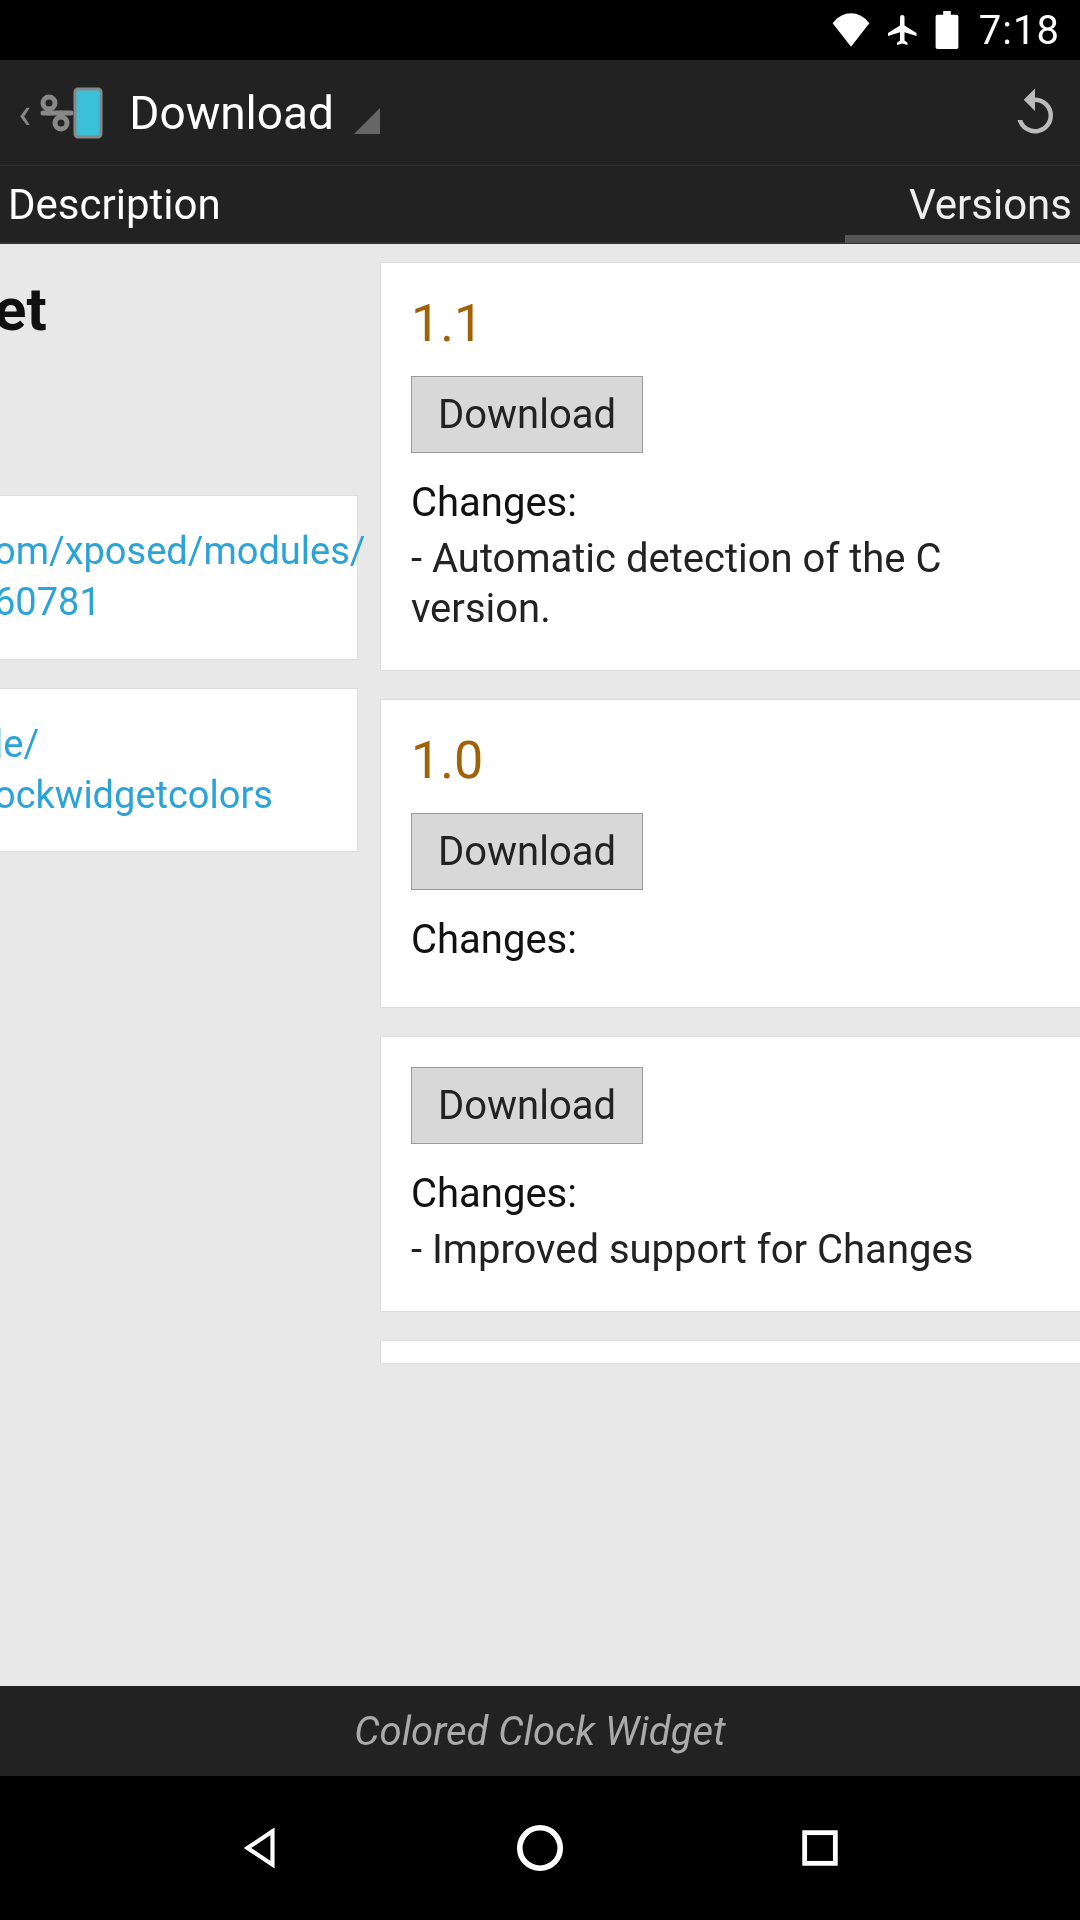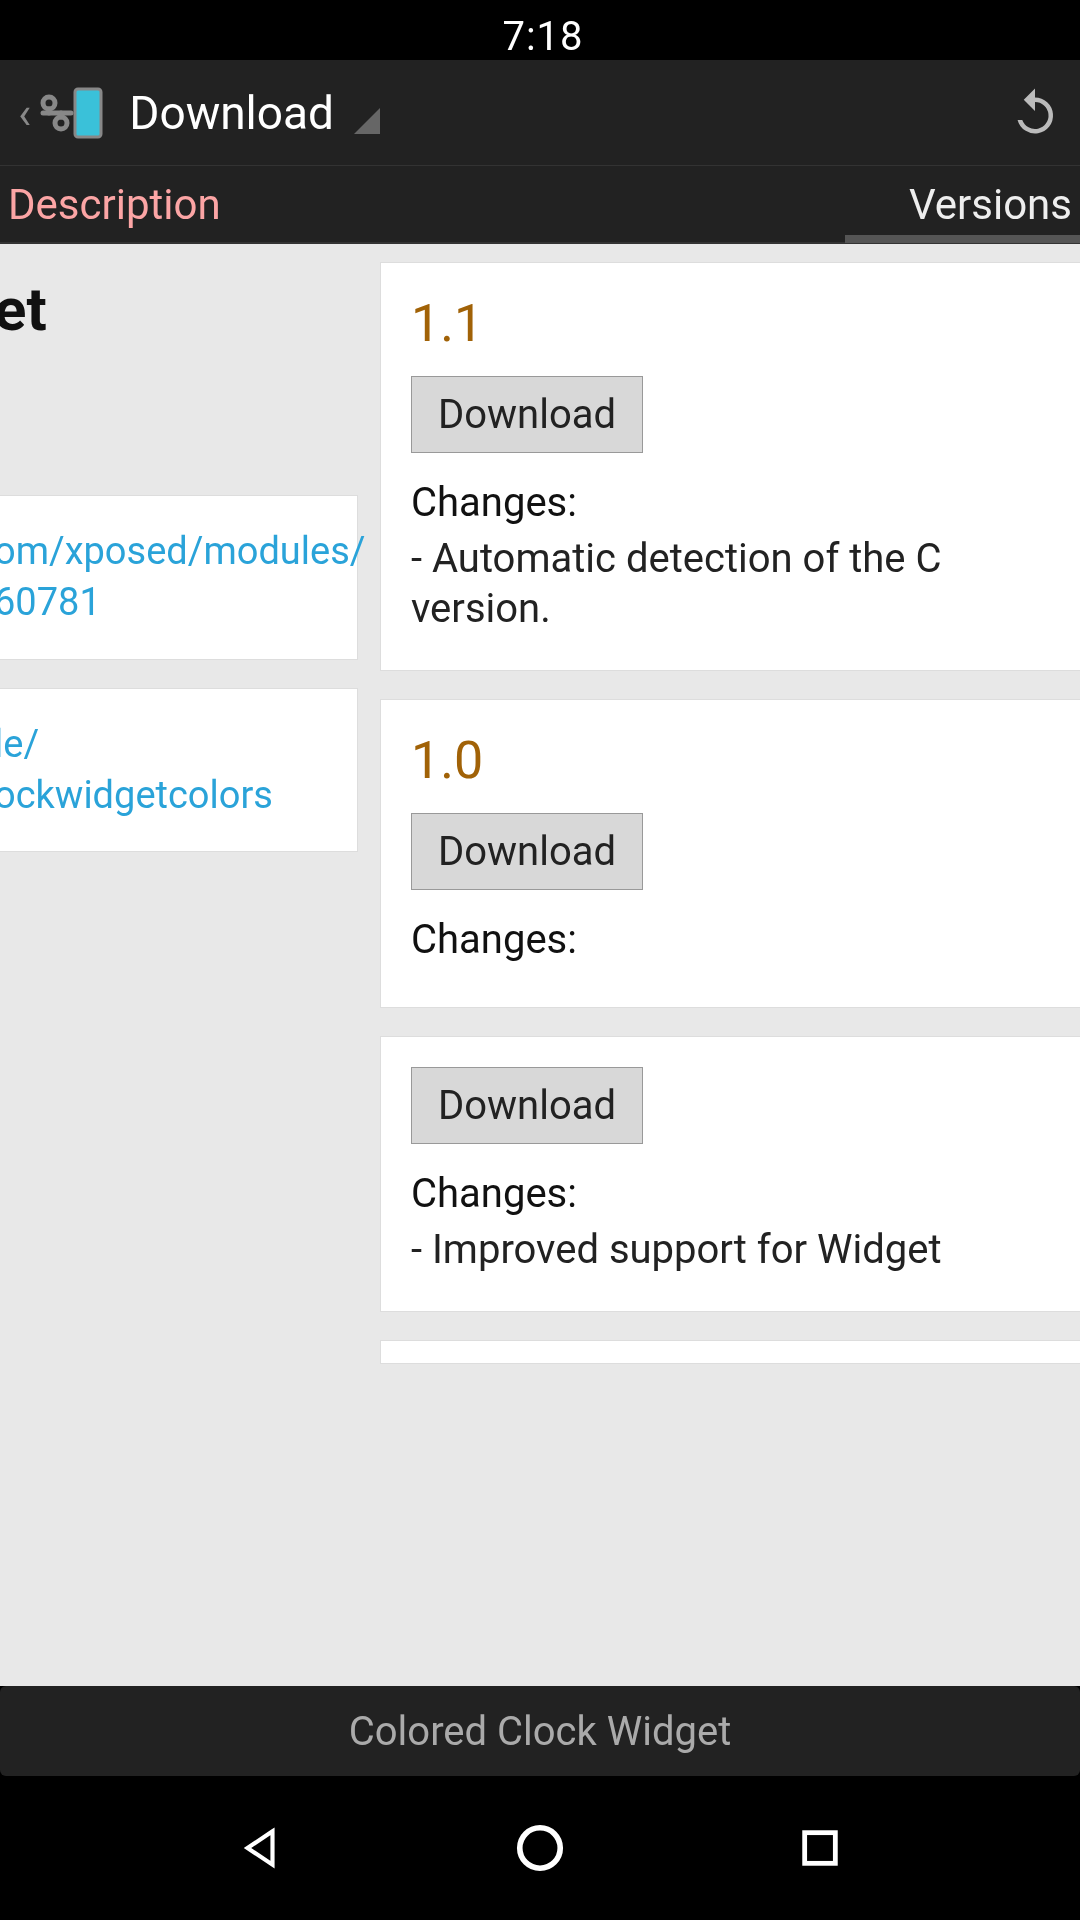--- a/index.html
+++ b/index.html
@@ -13,21 +13,20 @@
     }
     
     .status-bar {
       height: 60px;
       background: #000;
       display: flex;
       justify-content: flex-end;
       align-items: center;
       padding: 0 20px;
       gap: 14px;
-      flex-direction: column;
     }
     .status-bar .wifi-icon, .status-bar .airplane-icon, .status-bar .battery-icon { color:#fff; display:flex; align-items:center; }
     .status-time { color:#fff; font-size:40px; letter-spacing:1px; margin-left:6px; }
     
     .action-bar {
       height: 106px;
       background: #222;
       display: flex;
       align-items: center;
       padding: 0 18px;
@@ -46,21 +45,21 @@
     .refresh { margin-left:auto; color:#bbb; }
     
     .tabs {
       height: 78px;
       background: #222;
       display:flex;
       align-items:center;
       padding:0 4px;
       border-bottom:2px solid #333;
     }
-    .tab { color:#fca5a5; font-size:42px; padding:0 4px; }
+    .tab { color:#ffffff; font-size:42px; padding:0 4px; }
     .tab.right { margin-left:auto; color:#eee; position:relative; }
     .tab.right::after{
       content:""; position:absolute; left:-60px; right:-40px; bottom:-14px; height:8px; background:#555;
     }
     
     .content {
       position:relative;
       height: calc(1920px - 60px - 106px - 78px - 90px - 144px);
       background:#e8e8e8;
       overflow:hidden;
@@ -89,21 +88,21 @@
     .dl-btn{
       display:inline-block; background:#d8d8d8; border:1px solid #999;
       font-size:40px; color:#222; padding:14px 26px; margin-bottom:26px;
     }
     .changes-head{ font-weight:400; font-size:40px; color:#111; margin-bottom:8px;}
     .changes-body{ font-size:40px; color:#222; line-height:1.25; white-space:nowrap; overflow:hidden;}
     .peek-card{ background:#fff; border:1px solid #ddd; border-right:none; height:24px;}
     
     .toast{
       height:90px; display:flex; align-items:center; justify-content:center;
-      background:#222; color:#aaa; font-size:40px;border-radius:6px;
+      background:#222; color:#aaa; font-style:italic; font-size:40px;
     }
     
     .nav-bar{
       height:144px; background:#000; display:flex; align-items:center; justify-content:space-around;
       padding:0 120px;
     }
     .nav-btn{ color:#fff; display:flex; align-items:center; justify-content:center; width:90px; height:90px;}
   </style>
 </head>
 <body>
@@ -179,21 +178,21 @@
 version.</div>
     </div>
     <div class="ver-card">
       <div class="ver-num">1.0</div>
       <div class="dl-btn">Download</div>
       <div class="changes-head">Changes:</div>
     </div>
     <div class="ver-card">
       <div class="dl-btn">Download</div>
       <div class="changes-head">Changes:</div>
-      <div class="changes-body">- Improved support for Widget</div>
+      <div class="changes-body">- Improved support for Changes</div>
     </div>
     <div class="peek-card"></div>
   </div>
 </div>
 
 <div class="toast">Colored Clock Widget</div>
 
 <div class="nav-bar">
   <span class="nav-btn">
     <svg width="50" height="50" viewBox="0 0 24 24">

